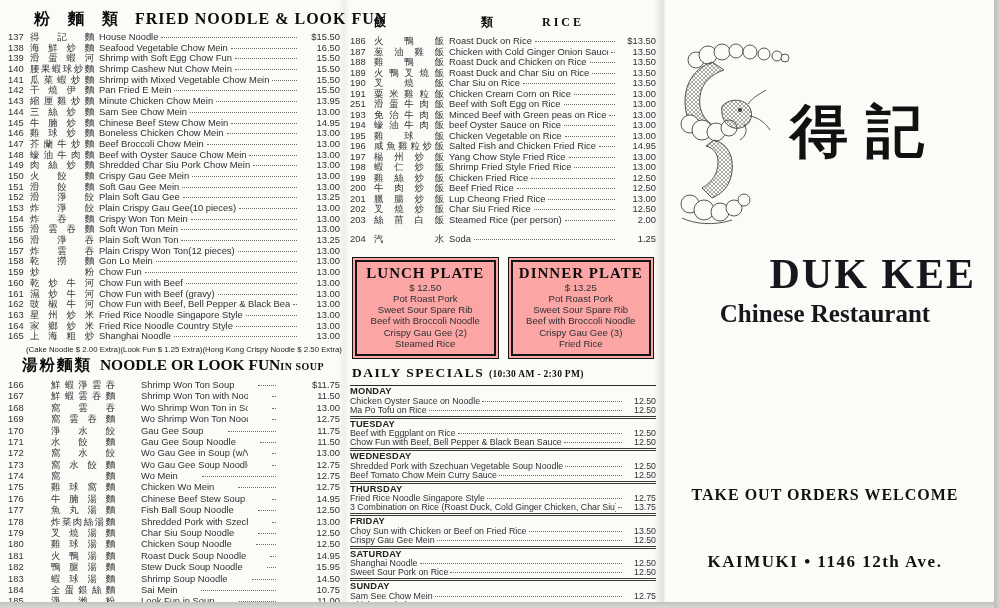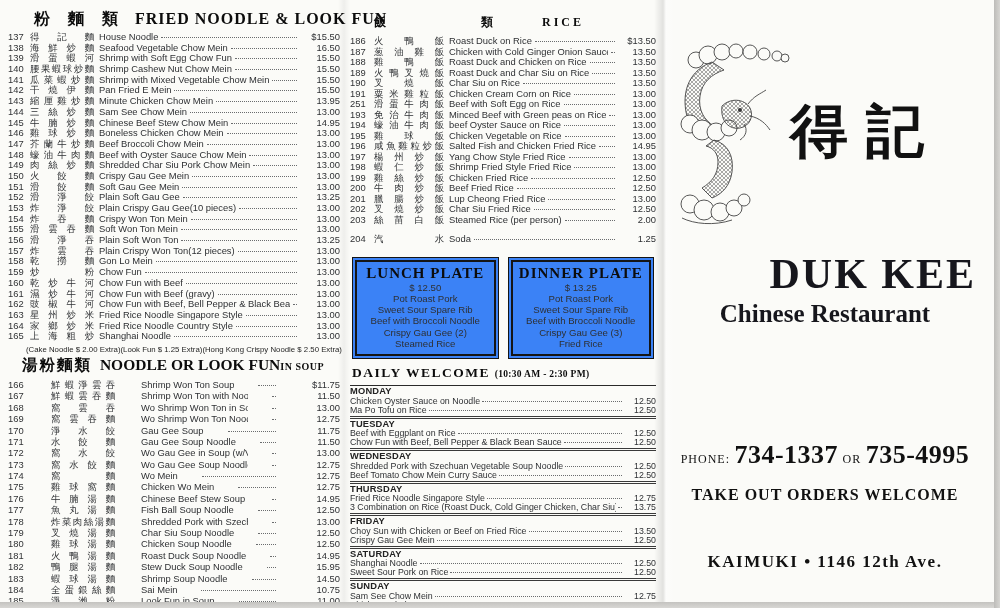--- a/index.html
+++ b/index.html
@@ -41,21 +41,21 @@
   .p-mid .zh-col{width:70px;}
   .name{flex:0 1 auto;min-width:0;overflow:hidden;white-space:nowrap;}
   .leader{flex:1 0 4px;border-bottom:1.2px dotted #6a6c6e;margin:0 3px;transform:translateY(-2px);}
   .price{flex:none;width:40px;text-align:right;}
   .p-mid .price{width:38px;}
 
   .extras-note{font-size:7.8px;line-height:9px;color:#1f1f1f;margin:3px 0 1px 18px;white-space:nowrap;}
   .soda-wrap{margin-top:9px;}
 
   .plates{display:flex;gap:9px;margin:12px 2px 0 2px;}
-  .plate{flex:1;border:1px solid #151515;padding:2px;background:#3b82f6;}
+  .plate{flex:1;border:1px solid #151515;padding:2px;background:#fca5a5;}
   .plate-inner{border:2px solid #151515;text-align:center;padding:3px 2px 5px;}
   .plate-title{font-family:"Liberation Serif",serif;font-weight:bold;font-size:15px;line-height:17px;letter-spacing:1px;color:#0c0c0c;}
   .plate-line{font-size:9.6px;line-height:11.3px;color:#2e3033;}
 
   .specials{margin-top:6px;}
   .sp-head{font-family:"Liberation Serif",serif;font-weight:bold;font-size:13.5px;line-height:15px;
            letter-spacing:1.5px;color:#0c0c0c;border-bottom:1px solid #2a2a2a;padding:0 0 3px 2px;white-space:nowrap;}
   .sp-head .hours{font-size:9.5px;letter-spacing:.3px;}
   .day-group{border-bottom:3px double #3a3a3a;padding:1px 0 1px;}
   .day{font-size:9.3px;line-height:9.5px;font-weight:bold;color:#222;letter-spacing:.2px;}
@@ -693,21 +693,21 @@
             <div class="plate-line">Crispy Gau Gee (3)</div>
 
             <div class="plate-line">Fried Rice</div>
 
         </div>
       </div>
     </div>
 
     <div class="specials">
       <div class="sp-head">
-        <span>DAILY WELCOME</span>
+        <span>DAILY SPECIALS</span>
         <span class="hours">(10:30 AM - 2:30 PM)</span>
       </div>
 
         <div class="day-group">
           <div class="day">MONDAY</div>
           <div class="sp-row">
             <span class="sp-name">Chicken Oyster Sauce on Noodle</span>
             <span class="leader2"></span>
             <span class="sp-price">12.50</span>
           </div>
@@ -842,26 +842,20 @@
           <circle cx="30" cy="182" r="10"></circle>
           <circle cx="46" cy="184" r="9"></circle>
         <circle cx="60" cy="180" r="8"></circle>
           <circle cx="70" cy="172" r="6"></circle>
         <path d="M8 190 C20 196 40 198 58 192" fill="none"></path>
       </g>
     </svg>
     <div class="cjk-big">得記</div>
     <div class="brand-name">DUK KEE</div>
     <div class="brand-sub">Chinese Restaurant</div>
-    <div class="phone-row">
-      <span class="phone-label">PHONE:</span>
-      <span class="phone-num">734-1337</span>
-      <span class="phone-or">OR</span>
-      <span class="phone-num">735-4995</span>
-    </div>
     <div class="takeout">TAKE OUT ORDERS WELCOME</div>
     <div class="address">KAIMUKI • 1146 12th Ave.</div>
   </div>
 
   <div class="fold1"></div>
   <div class="fold2"></div>
 </div>
 <div class="edge-right"></div>
 <div class="edge-bottom"></div>
 

